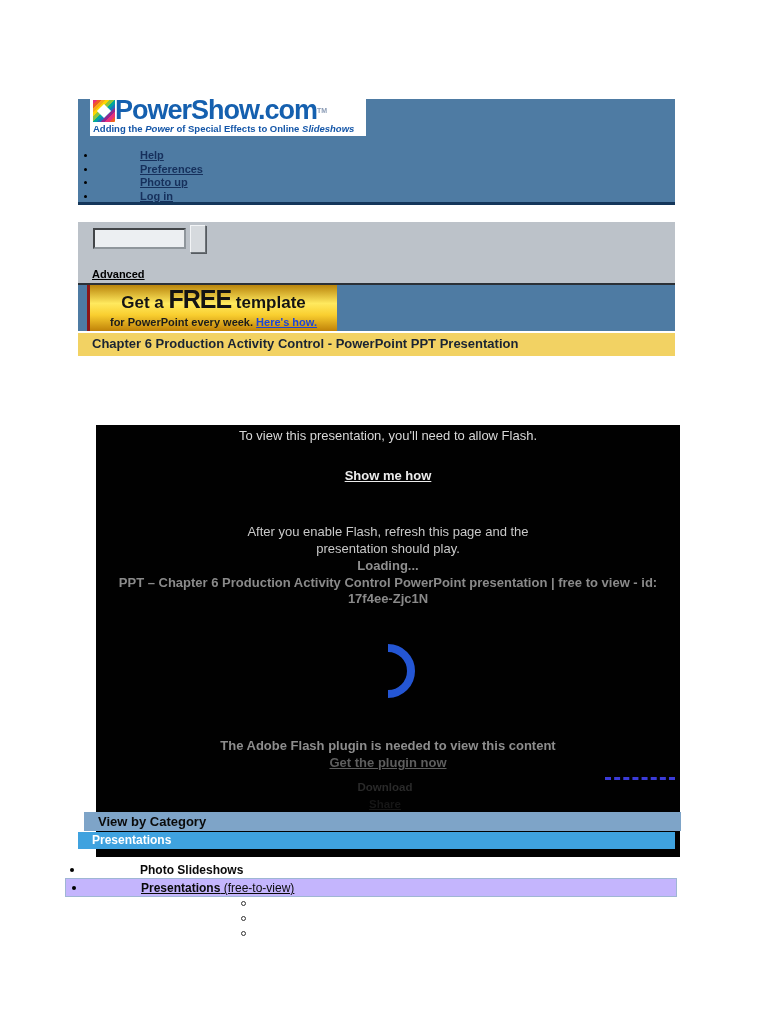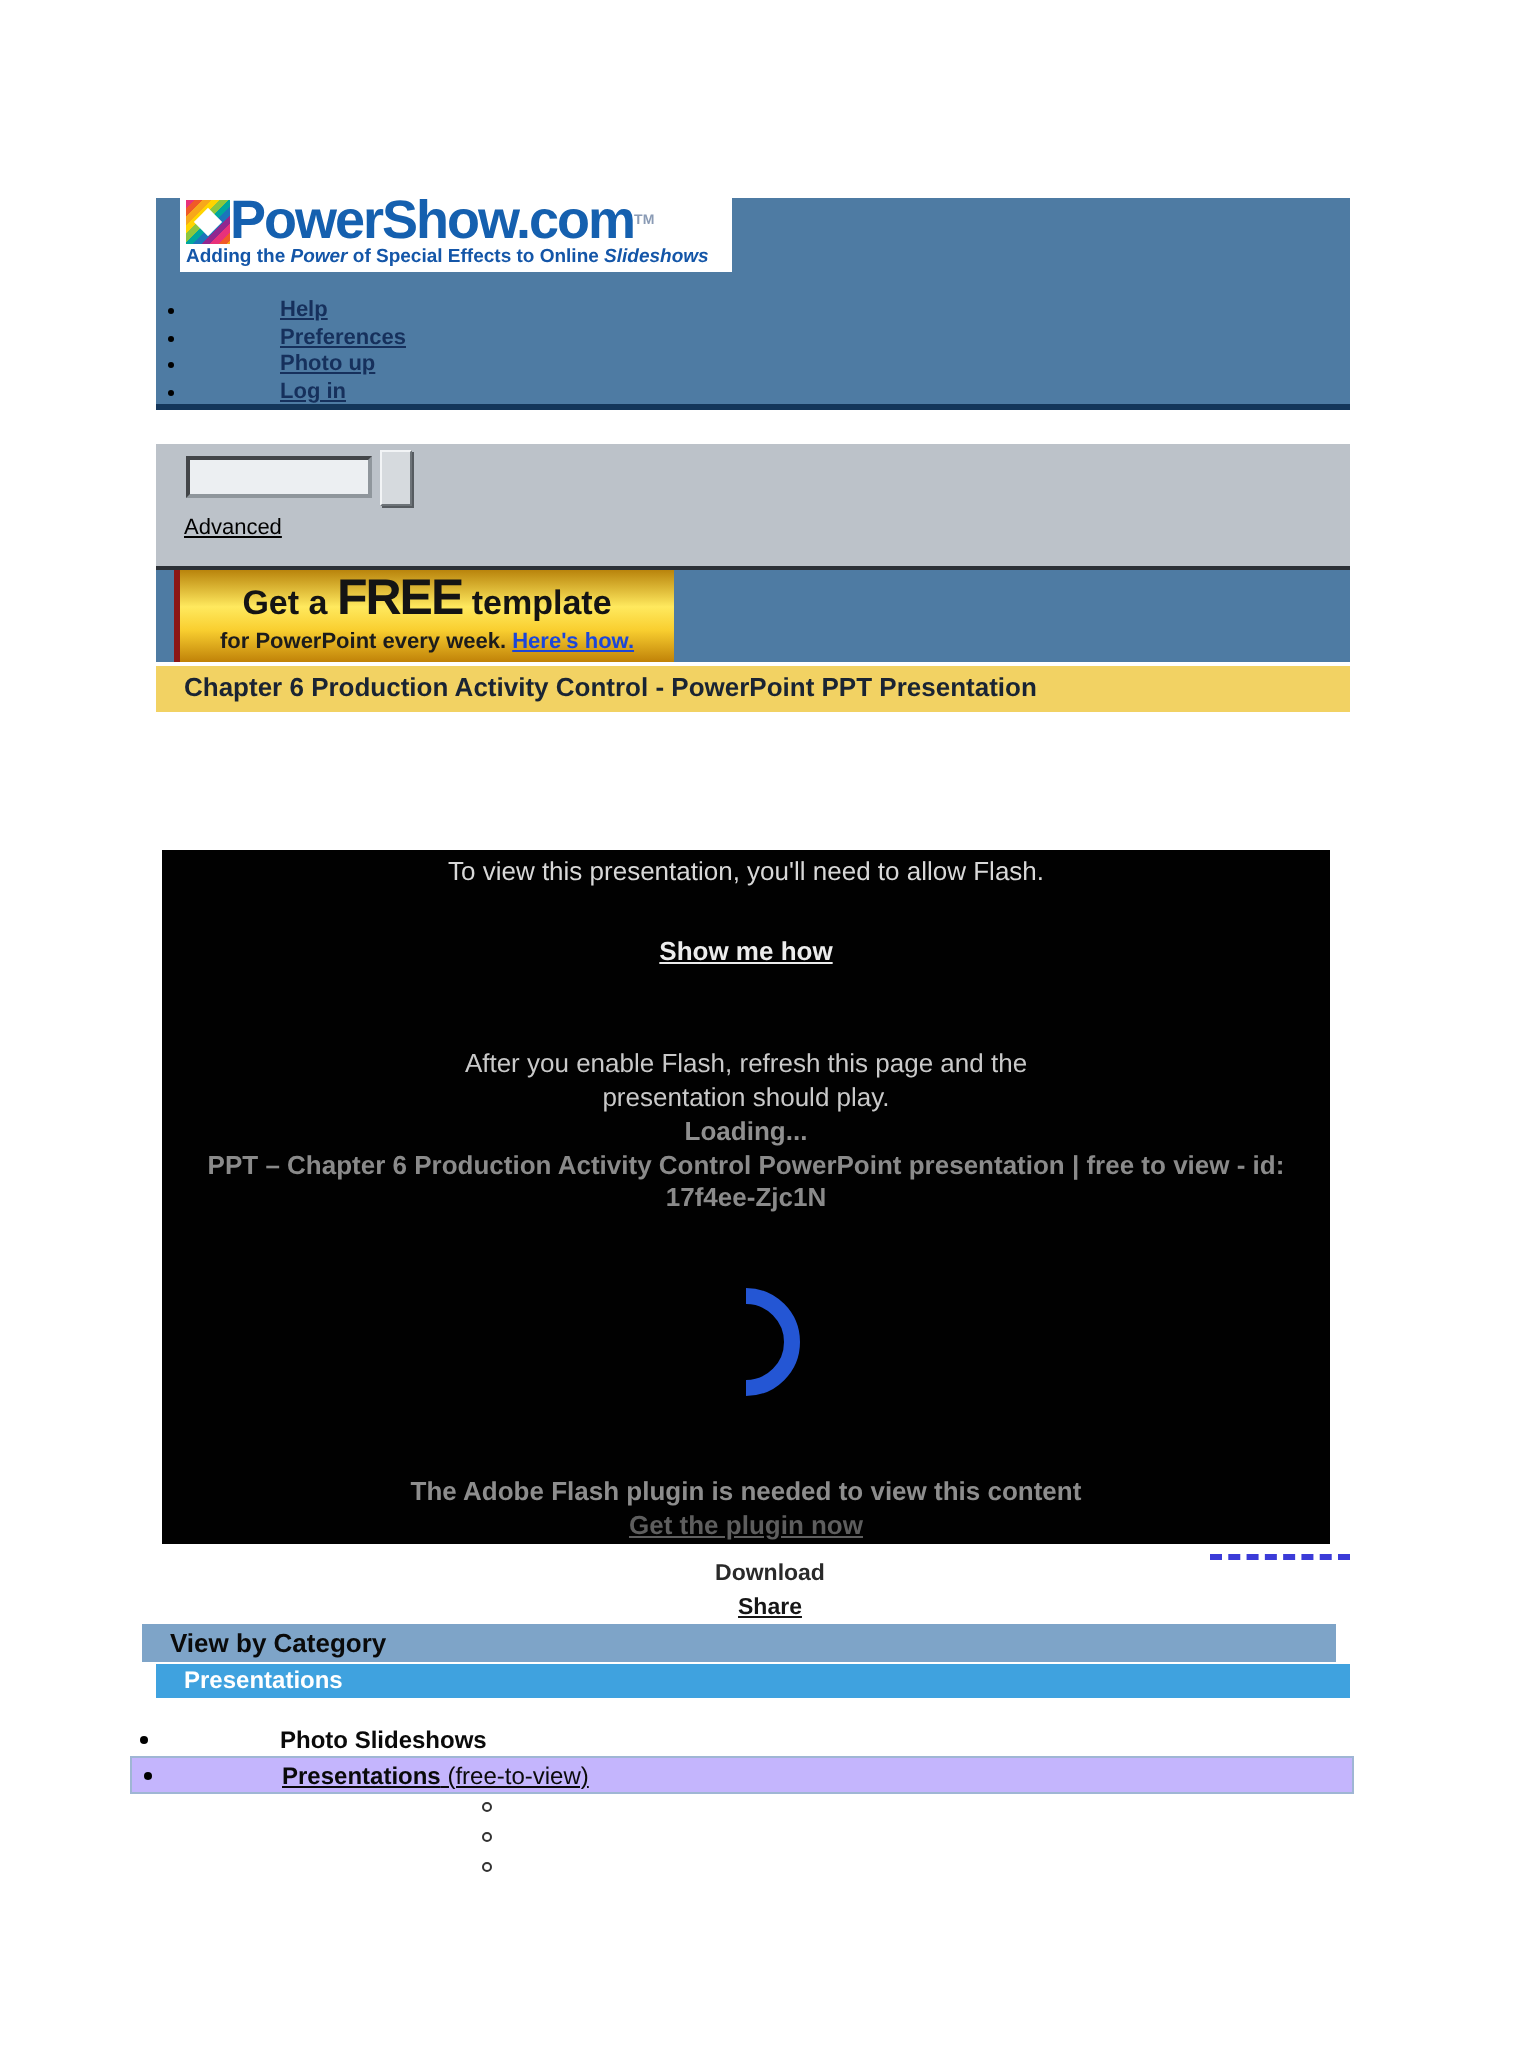--- a/index.html
+++ b/index.html
@@ -27,58 +27,58 @@
     text-decoration:underline; cursor:pointer; line-height:13px; }
 
   
   .search-block { position:absolute; left:78px; top:222px; width:597px; height:63px;
     background:#bcc2c9; border-bottom:2px solid #2b3036; }
   .search-input { position:absolute; left:15px; top:6px; width:93px; height:21px;
     background:#eceff2; border:2px inset #8f969c; font-size:12px; padding:0 3px; }
   .search-btn { position:absolute; left:112px; top:3px; width:16px; height:28px;
     background:#d6dade; border:1px solid; border-color:#f2f4f6 #6d7378 #6d7378 #f2f4f6;
     box-shadow:1px 1px 0 #565b60; cursor:pointer; }
-  .advanced { position:absolute; left:14px; top:36px; font-size:11px; font-weight:normal; color:#000;
+  .advanced { position:absolute; left:14px; top:46px; font-size:11px; font-weight:bold; color:#000;
     text-decoration:underline; cursor:pointer; }
 
   
   .banner-row { position:absolute; left:78px; top:285px; width:597px; height:46px; background:#4e7ba3; }
   .ad { position:absolute; left:9px; top:0; width:250px; height:46px; cursor:pointer;
     background:linear-gradient(#b9840c, #ffe95e 40%, #f9cf30 65%, #c08208);
     border-left:3px solid #8c1616; text-align:center; overflow:hidden; }
   .ad-line1 { font-weight:bold; color:#141414; font-size:17px; line-height:26px; margin-top:1px; white-space:nowrap; }
   .ad-free { font-size:25px; letter-spacing:-1px; }
   .ad-line2 { font-weight:bold; font-size:11px; color:#1c1c1c; white-space:nowrap; }
   .ad-link { color:#1c46d8; text-decoration:underline; cursor:pointer; }
 
   
   .title-bar { position:absolute; left:78px; top:333px; width:597px; height:23px; background:#f2d263; }
   .title-bar span { display:block; padding-left:14px; font-size:13px; font-weight:bold; color:#1a2433; line-height:22px; white-space:nowrap; }
 
   
-  .flash-box { position:absolute; left:81px; top:425px; width:584px; height:347px; background:#010101; text-align:center; }
+  .flash-box { position:absolute; left:96px; top:425px; width:584px; height:432px; background:#010101; text-align:center; }
   .fl { position:absolute; left:0; width:100%; font-size:13px; }
   .fl-allow   { top:3px;  color:#d8d8d8; }
   .fl-show    { top:43px; color:#ececec; font-weight:bold; text-decoration:underline; cursor:pointer; }
   .fl-ref1    { top:99px;  color:#c9c9c9; }
   .fl-ref2    { top:116px; color:#c9c9c9; }
   .fl-loading { top:133px; color:#8f8f8f; font-weight:bold; }
   .fl-ppt     { top:150px; color:#8a8a8a; font-weight:bold; padding:0 10px; line-height:16px; }
   .spinner { position:absolute; left:50%; top:218px; margin-left:-28px; }
   .fl-plugin  { top:313px; color:#8d8d8d; font-weight:bold; }
   .fl-getplug { top:330px; color:#5e5e5e; font-weight:bold; text-decoration:underline; cursor:pointer; }
 
   
   .dash-line { position:absolute; left:605px; top:777px; width:70px; height:0; border-top:3px dashed #3b3bd8; }
   .dl-share-wrap { position:absolute; left:93px; top:780px; width:584px; text-align:center; }
   .download { font-size:11.5px; font-weight:bold; color:#2a2a2a; line-height:14px; cursor:pointer; }
   .share { font-size:11.5px; font-weight:bold; color:#161616; text-decoration:underline; line-height:14px; cursor:pointer; }
 
   
-  .cat-bar { position:absolute; left:71px; top:812px; width:597px; height:19px; background:#7ea4c8; }
+  .cat-bar { position:absolute; left:84px; top:812px; width:597px; height:19px; background:#7ea4c8; }
   .cat-bar span { display:block; padding-left:14px; font-size:13px; font-weight:bold; color:#0a0a0a; line-height:19px; }
   .pres-bar { position:absolute; left:78px; top:832px; width:597px; height:17px; background:#3fa2df; }
   .pres-bar span { display:block; padding-left:14px; font-size:12px; font-weight:bold; color:#fff; line-height:17px; }
 
   .cat-row1 { position:absolute; left:0; top:862px; width:754px; height:15px; }
   .cat-row2 { position:absolute; left:65px; top:878px; width:612px; height:19px; border:1px solid #9fb6d4; background:#c4b5fd; }
   .li-dot { position:absolute; width:4px; height:4px; border-radius:50%; background:#000; }
   .cat-row1 .li-dot { left:70px; top:6px; }
   .cat-row2 .li-dot { left:6px; top:7px; }
   .cat-label { position:absolute; font-size:12px; color:#0a0a0a; white-space:nowrap; }

